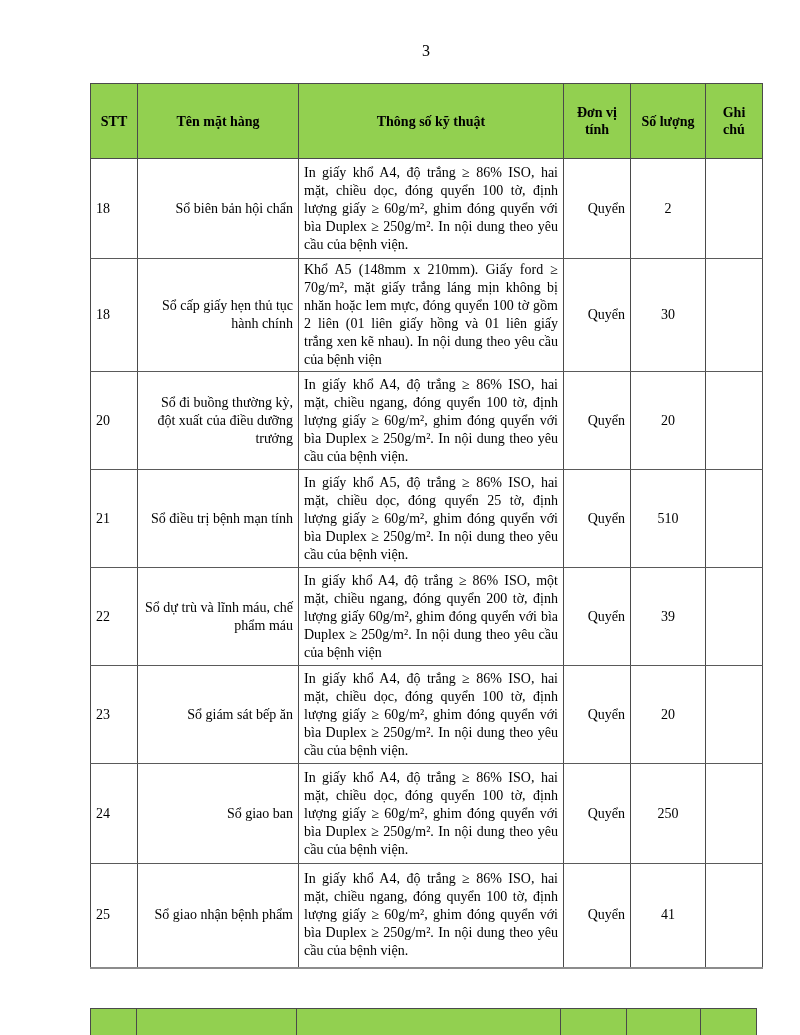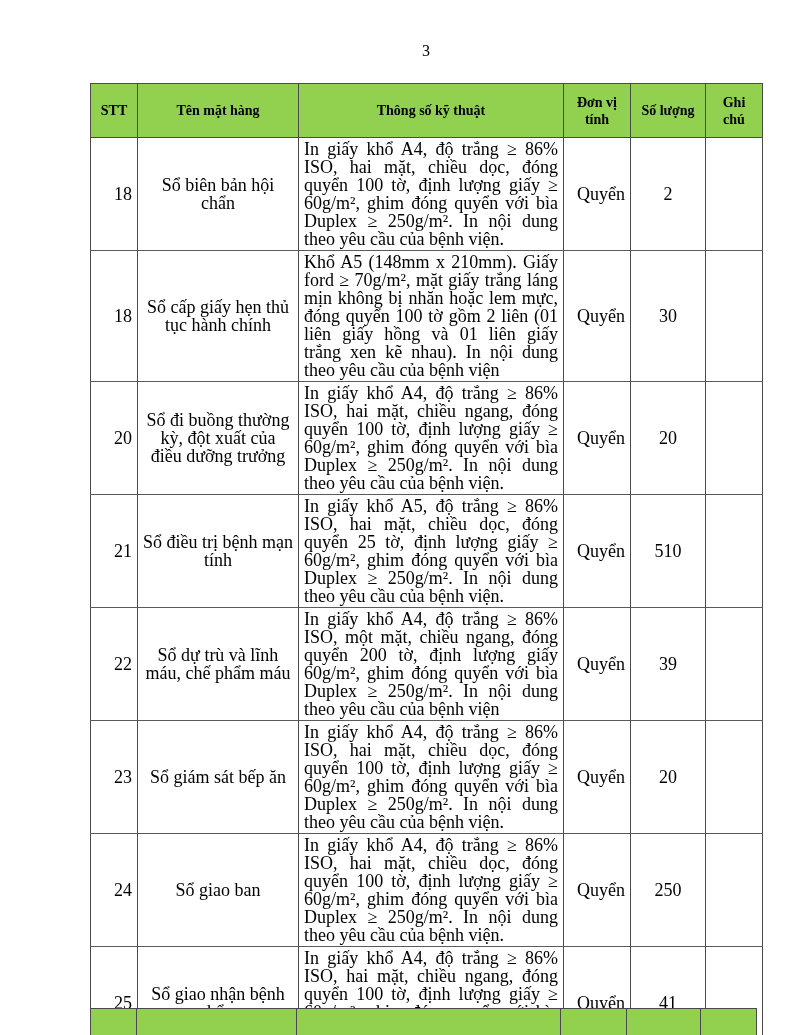--- a/index.html
+++ b/index.html
@@ -20,44 +20,44 @@
   table.main-table {
     position: absolute;
     top: 83px; left: 90px;
     width: 672px;
     border-collapse: collapse;
     table-layout: fixed;
   }
   table.main-table th, table.main-table td {
     border: 1px solid #4a4a4a;
     padding: 2px 5px;
-    font-size: 18px;
+    font-size: 14px;
     line-height: 18px;
     vertical-align: middle;
     overflow: hidden;
     box-sizing: border-box;
   }
-  table.main-table tr.header-row { height: 54px; border-radius: 8px; }
+  table.main-table tr.header-row { height: 75px; border-radius: 8px; }
   table.main-table th {
     background: #92d050;
     font-weight: bold;
     text-align: center;
     font-size: 14px;
     line-height: 17px;
   }
   table.main-table tr.body-row td { border-bottom-color: #5a5a5a; }
   table.main-table tr.body-row:last-child td { border-bottom-width: 2px; border-bottom-color: #8c8c8c; }
   .col-stt  { width: 47px; }
   .col-name { width: 161px; }
   .col-spec { width: 265px; }
   .col-unit { width: 67px; }
   .col-qty  { width: 75px; }
   .col-note { width: 57px; }
-  td.cell-stt  { text-align: right; }
-  td.cell-name { text-align: center; padding-left: 7px; padding-right: 6px; }
+  td.cell-stt  { text-align: left; }
+  td.cell-name { text-align: right; padding-left: 7px; padding-right: 6px; }
   td.cell-spec { text-align: justify; padding: 3px 6px; }
   td.cell-unit { text-align: right; }
   td.cell-qty  { text-align: center; }
   td.cell-note { text-align: center; }
   
   .next-page-strip {
     position: absolute;
     left: 90px; top: 1008px;
     width: 672px; height: 27px;
     display: flex;

